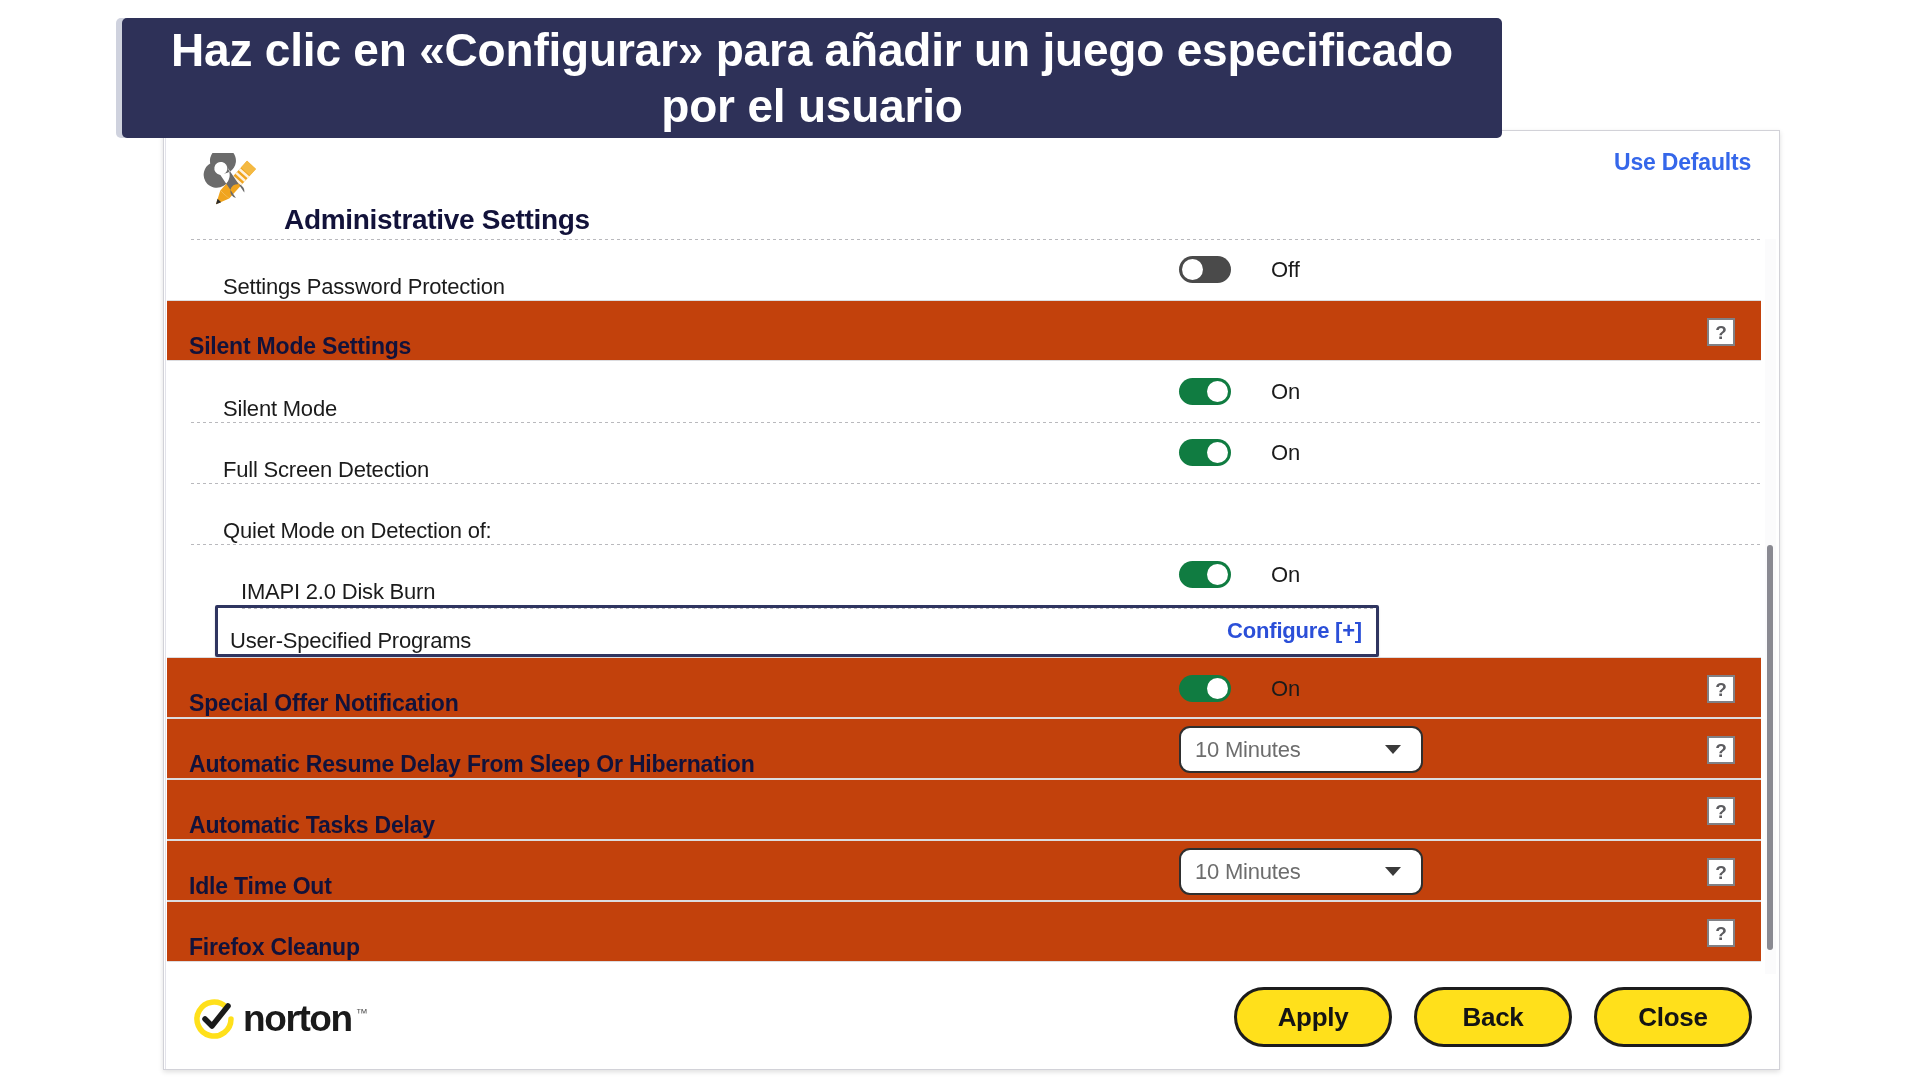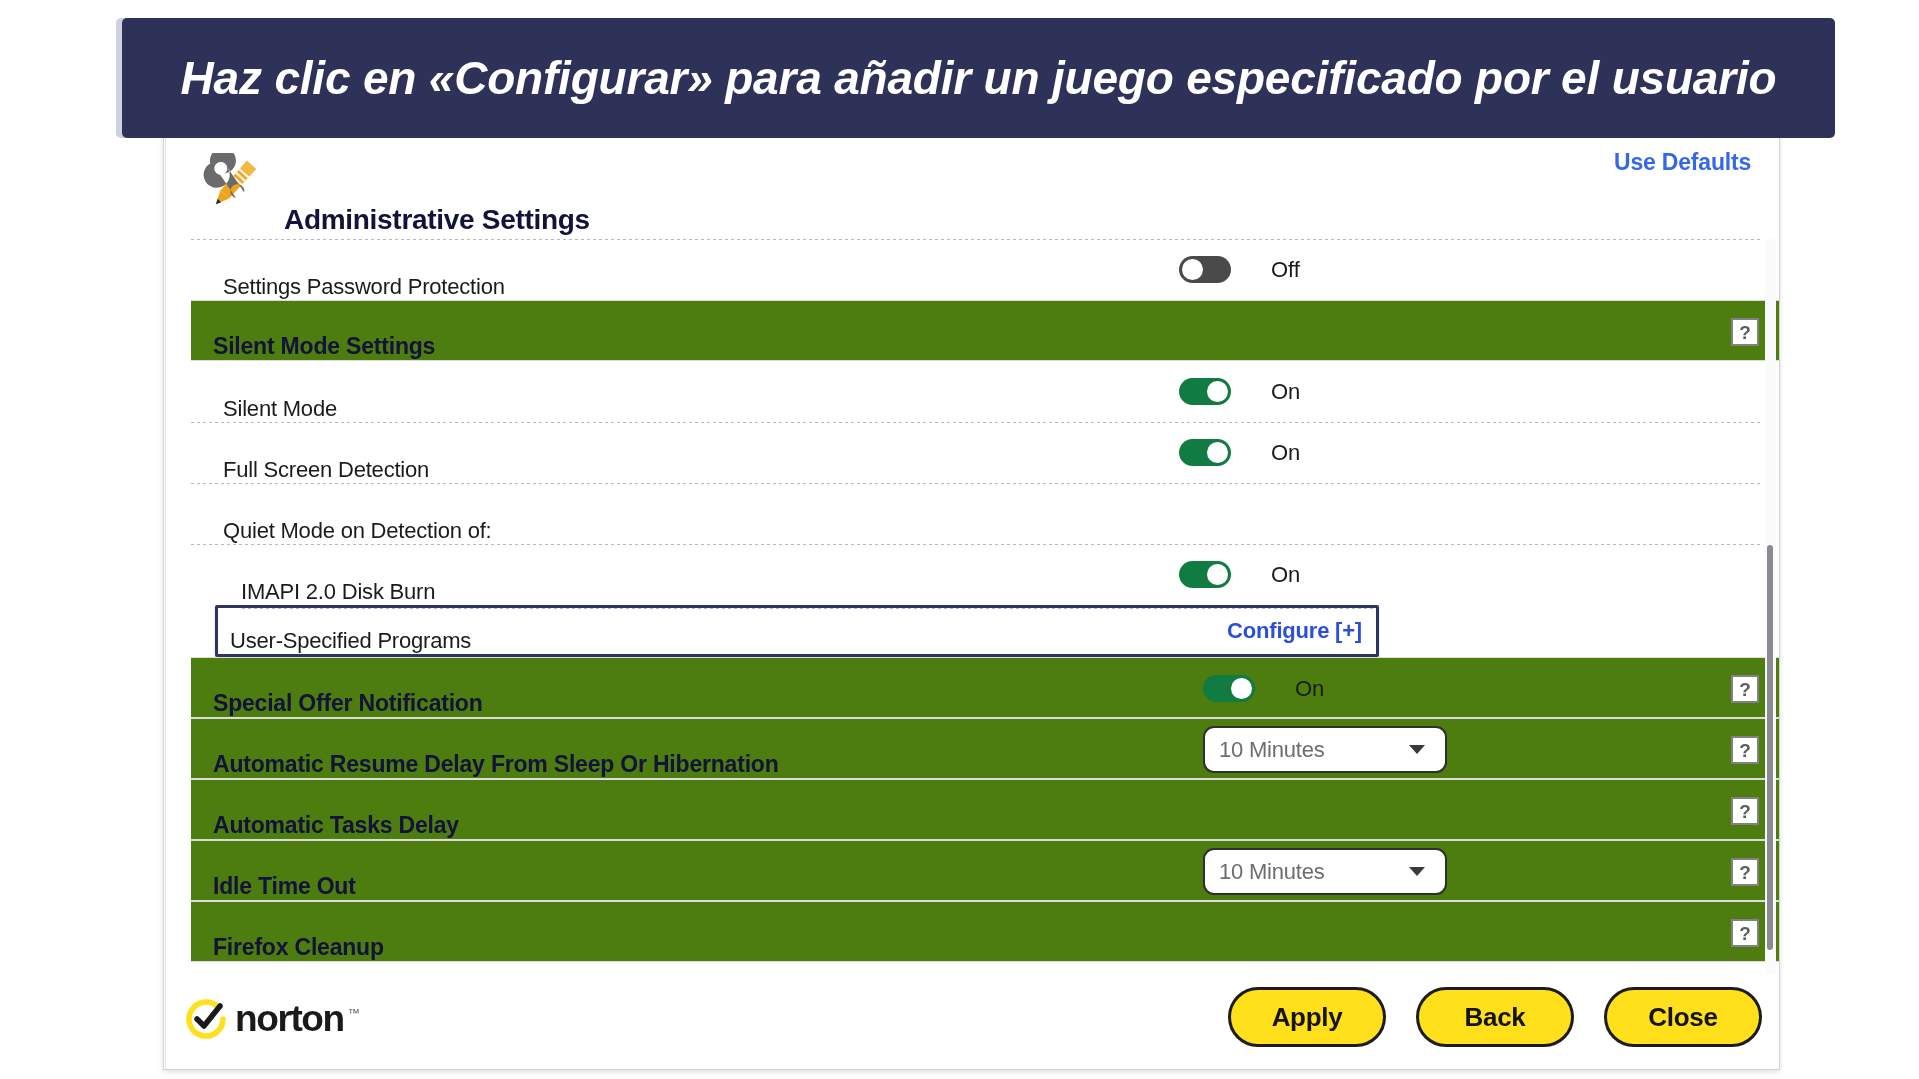--- a/index.html
+++ b/index.html
@@ -10,32 +10,31 @@
     overflow: hidden;
     background: #ffffff;
     font-family: "Liberation Sans", sans-serif;
   }
 
   
   #instruction-banner {
     position: absolute;
     left: 122px;
     top: 18px;
-    width: 1713px;
+    width: 1380px;
     height: 120px;
     background: #2e3158;
     border-radius: 5px;
     box-shadow: -6px 0 0 0 #cfd2de;
     display: flex;
     align-items: center;
     justify-content: center;
     text-align: center;
     padding: 6px 30px;
     z-index: 40;
-    font-style: italic;
   }
   #instruction-banner .txt {
     color: #ffffff;
     font-size: 46px;
     font-weight: 700;
     line-height: 1.22;
     letter-spacing: -0.2px;
   }
 
   
@@ -107,24 +106,23 @@
 
   .row {
     position: relative;
     width: 1594px;
     height: 61px;
     display: flex;
     align-items: flex-end;
     background: #ffffff;
   }
   .row.section {
-    background: #4d7c0f;
+    background: #c2410c;
     border-top: 1px solid #dcdcdf;
     border-bottom: 1px solid #dcdcdf;
-    margin-left: 24px;
   }
   .row.dotted-top::before {
     content: "";
     position: absolute;
     left: 24px; right: 0; top: 0;
     height: 1px;
     background-image: repeating-linear-gradient(to right, #b9b9bd 0 3px, transparent 3px 6px);
   }
   .row.faded .row-label,
   .row.faded .state-text { color: #a9a9ad; }
@@ -281,21 +279,21 @@
   #footer {
     position: absolute;
     left: 1px;
     top: 843px;
     width: 1613px;
     height: 95px;
     background: #ffffff;
   }
   #norton-logo {
     position: absolute;
-    left: 18px;
+    left: 26px;
     top: 24px;
     display: flex;
     align-items: center;
     gap: 8px;
     text-align: right;
   }
   #norton-logo .mark { width: 42px; height: 42px; }
   #norton-logo .wordmark {
     font-size: 37px;
     font-weight: 700;
@@ -305,24 +303,24 @@
   #norton-logo .tm {
     font-size: 12px;
     color: #555;
     align-self: flex-start;
     margin-top: 8px;
     margin-left: -4px;
   }
 
   #footer-buttons {
     position: absolute;
-    right: 18px;
+    right: 28px;
     top: 13px;
     display: flex;
-    gap: 30px;
+    gap: 22px;
   }
   .pill-btn {
     height: 60px;
     min-width: 158px;
     padding: 0 26px;
     background: #ffe01b;
     border: 3px solid #1c1c1c;
     border-radius: 32px;
     font-family: "Liberation Sans", sans-serif;
     font-size: 26px;

